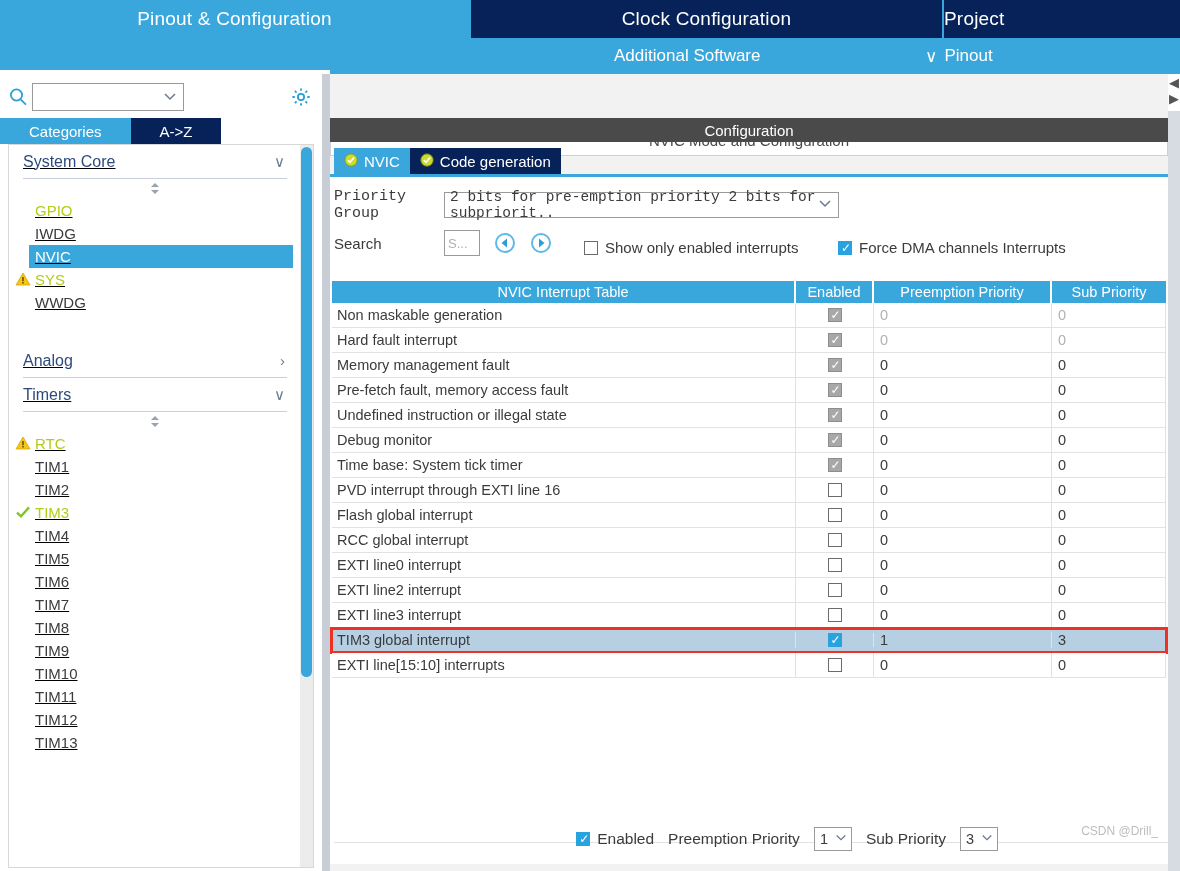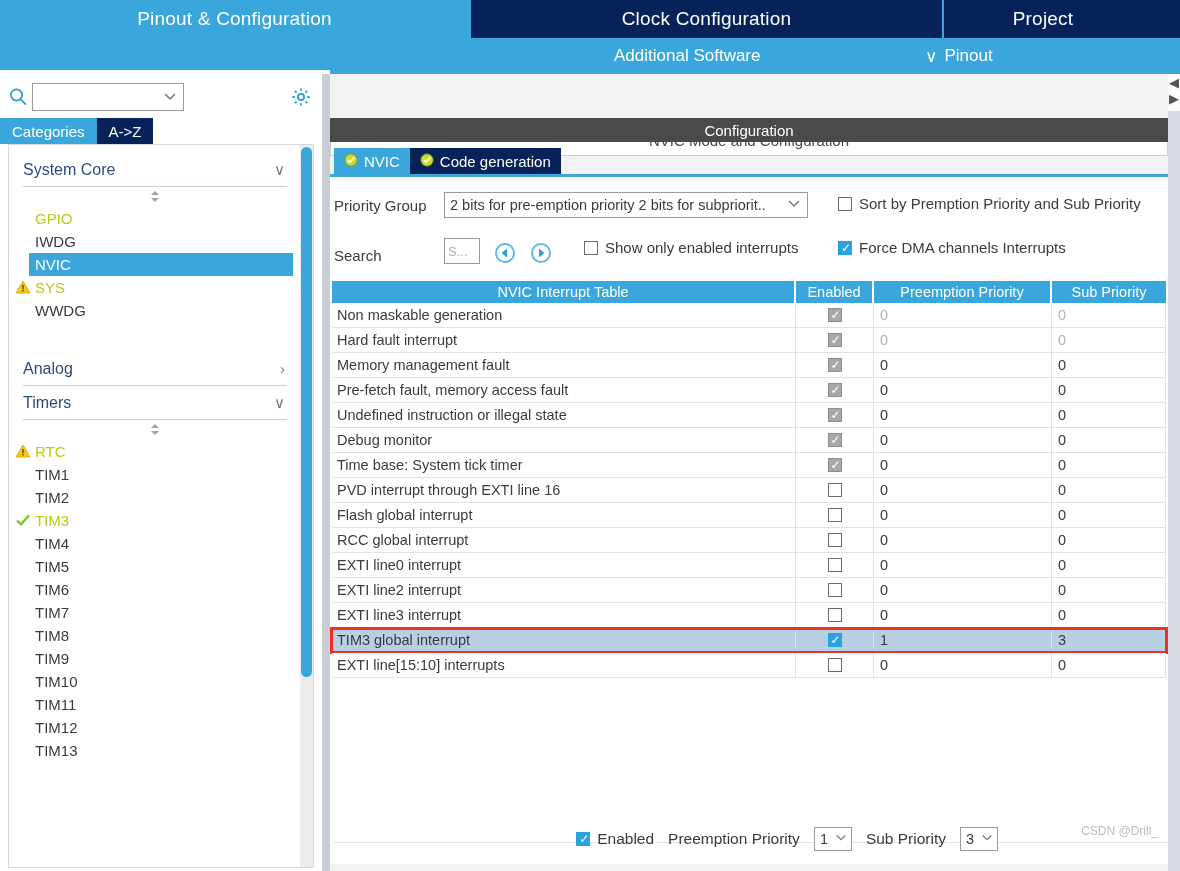--- a/index.html
+++ b/index.html
@@ -31,21 +31,21 @@
   
   .left { position: absolute; left: 0; top: 74px; width: 322px; height: 797px; background: #ffffff; }
   .search-row { position: absolute; left: 0; top: 4px; width: 322px; height: 38px; }
   .search-ico { position: absolute; left: 8px; top: 9px; width: 20px; height: 20px; }
   .search-box { position: absolute; left: 32px; top: 5px; width: 152px; height: 28px;
                 border: 1px solid #9a9a9a; background: #ffffff; }
   .search-box .cv { position: absolute; right: 6px; top: 6px; }
   .gear { position: absolute; left: 290px; top: 8px; width: 22px; height: 22px; }
 
   .cat-tabs { position: absolute; left: 0; top: 44px; height: 26px; display: flex; }
-  .cat-tab { height: 26px; padding: 0 12px; display: flex; align-items: center;
+  .cat-tab { height: 26px; padding: 0 29px; display: flex; align-items: center;
              font-size: 15px; color: #ffffff; }
   .cat-tab.sel { background: #3aa7dc; }
   .cat-tab.unsel { background: #072259; }
 
   .list-wrap { position: absolute; left: 8px; top: 70px; width: 306px; height: 724px;
                border: 1px solid #d8d8d8; background: #ffffff; overflow: hidden; }
   .sb-track { position: absolute; right: 0; top: 0; width: 13px; height: 100%; background: #ececec; }
   .sb-thumb { position: absolute; right: 1px; top: 2px; width: 11px; height: 530px;
               background: #3aa7dc; border-radius: 6px; }
 
@@ -74,36 +74,36 @@
 
   .inner-tabs { position: absolute; left: 4px; top: 74px; height: 26px; display: flex; }
   .itab { height: 26px; padding: 0 10px; display: flex; align-items: center; gap: 6px;
           font-size: 15px; color: #ffffff; }
   .itab.sel { background: #3aa7dc; }
   .itab.unsel { background: #072259; }
 
   .panel { position: absolute; left: 0; top: 100px; width: 838px; height: 690px;
            background: #ffffff; border-top: 3px solid #3aa7dc; }
 
-  .pg-row { position: absolute; left: 4px; top: 14px; height: 28px; display: flex; align-items: center; }
+  .pg-row { position: absolute; left: 4px; top: 14px; height: 28px; display: flex; align-items: center; font-family: Liberation Mono, monospace; }
   .pg-label { font-size: 15px; color: #3b3b3b; width: 110px; }
-  .pg-select { width: 364px; height: 26px; border: 1px solid #9a9a9a; background: #fff;
+  .pg-select { width: 395px; height: 26px; border: 1px solid #9a9a9a; background: #fff;
                position: relative; display: flex; align-items: center; padding-left: 5px;
                font-size: 14.5px; color: #3b3b3b; }
   .pg-select .cv { position: absolute; right: 6px; top: 4px; }
 
   .cb-row { position: absolute; display: flex; align-items: center; gap: 7px; font-size: 15px; color: #3b3b3b; }
 
   .cbox { width: 14px; height: 14px; border: 1px solid #6b6b6b; background: #ffffff;
           display: inline-block; position: relative; flex: none; }
   .cbox.on { background: #29a3e0; border-color: #29a3e0; }
   .cbox.dis { background: #a8a8a8; border-color: #8d8d8d; }
   .cbox .tick { position: absolute; left: 2px; top: 0px; color: #ffffff; font-size: 12px; line-height: 13px; }
 
-  .search-row2 { position: absolute; left: 4px; top: 59px; height: 28px; display: flex; align-items: flex-end; }
+  .search-row2 { position: absolute; left: 4px; top: 52px; height: 28px; display: flex; align-items: center; }
   .s2-label { font-size: 15px; color: #3b3b3b; width: 110px; }
   .s2-input { width: 36px; height: 26px; border: 1px solid #9a9a9a; background: #fff;
               font-size: 13px; color: #b0b0b0; display: flex; align-items: center; padding-left: 3px; }
   .navbtn { width: 22px; height: 22px; margin-left: 14px; }
 
   
   .tbl { position: absolute; left: 2px; top: 104px; width: 834px; }
   .thead { display: flex; height: 22px; background: #3aa7dc; }
   .th { color: #ffffff; font-size: 14.5px; display: flex; align-items: center; justify-content: center;
         border-right: 2px solid #ffffff; }
@@ -151,21 +151,21 @@
 
   <div class="topbar">
     <div class="top-tab active" style="width:469px;">
       <span>Pinout &amp; Configuration</span>
     </div>
     <div class="tab-sep"></div>
     <div class="top-tab inactive" style="width:471px;">
       <span>Clock Configuration</span>
     </div>
     <div class="tab-sep"></div>
-    <div class="top-tab inactive" style="width:210px;justify-content:center;padding-right:12px;">
+    <div class="top-tab inactive" style="width:210px;justify-content:flex-start;padding-right:12px;">
       <span>Project</span>
     </div>
   </div>
 
   <div class="subbar">
     <div class="subbar-item" style="left:614px;">
       <span>Additional Software</span>
     </div>
     <div class="subbar-item" style="left:925px;">
       <span class="chev">∨</span>
@@ -203,21 +203,21 @@
     <div class="cat-tabs">
       <div class="cat-tab sel">
         <span>Categories</span>
       </div>
       <div class="cat-tab unsel">
         <span>A-&gt;Z</span>
       </div>
     </div>
 
     <div class="list-wrap">
-      <div id="periph-list" style="position:absolute;left:0;top:8px;width:292px;">
+      <div id="periph-list" style="position:absolute;left:0;top:0;width:292px;text-decoration:underline;">
           <div class="grp-head">
             <span class="t">System Core</span>
             <span class="ar">∨</span>
           </div>
           <div class="spinner">
             <svg width="18" height="16" viewBox="0 0 18 16">
               <polygon points="9,2 13,6 5,6" fill="#9aa3ad"></polygon>
               <polygon points="5,9 13,9 9,13" fill="#9aa3ad"></polygon>
             </svg>
           </div>
@@ -360,24 +360,20 @@
         <div class="pg-select">
           <span>2 bits for pre-emption priority 2 bits for subpriorit..</span>
           <span class="cv">
             <svg width="14" height="14" viewBox="0 0 14 14">
                 <polyline points="2,4 7,9 12,4" fill="none" stroke="#6d7a90" stroke-width="1.5"></polyline>
               </svg>
           </span>
         </div>
       </div>
 
-      <div class="cb-row" style="left:508px; top:18px;">
-        <span class="cbox"></span>
-        <span>Sort by Premption Priority and Sub Priority</span>
-      </div>
 
       <div class="search-row2">
         <span class="s2-label">Search</span>
         <div class="s2-input">
           <span>S...</span>
         </div>
         <div class="navbtn">
           <svg width="22" height="22" viewBox="0 0 22 22">
             <circle cx="11" cy="11" r="9" fill="none" stroke="#5fb8e6" stroke-width="2"></circle>
             <polygon points="13,6.5 7.5,11 13,15.5" fill="#2a9fd6"></polygon>

